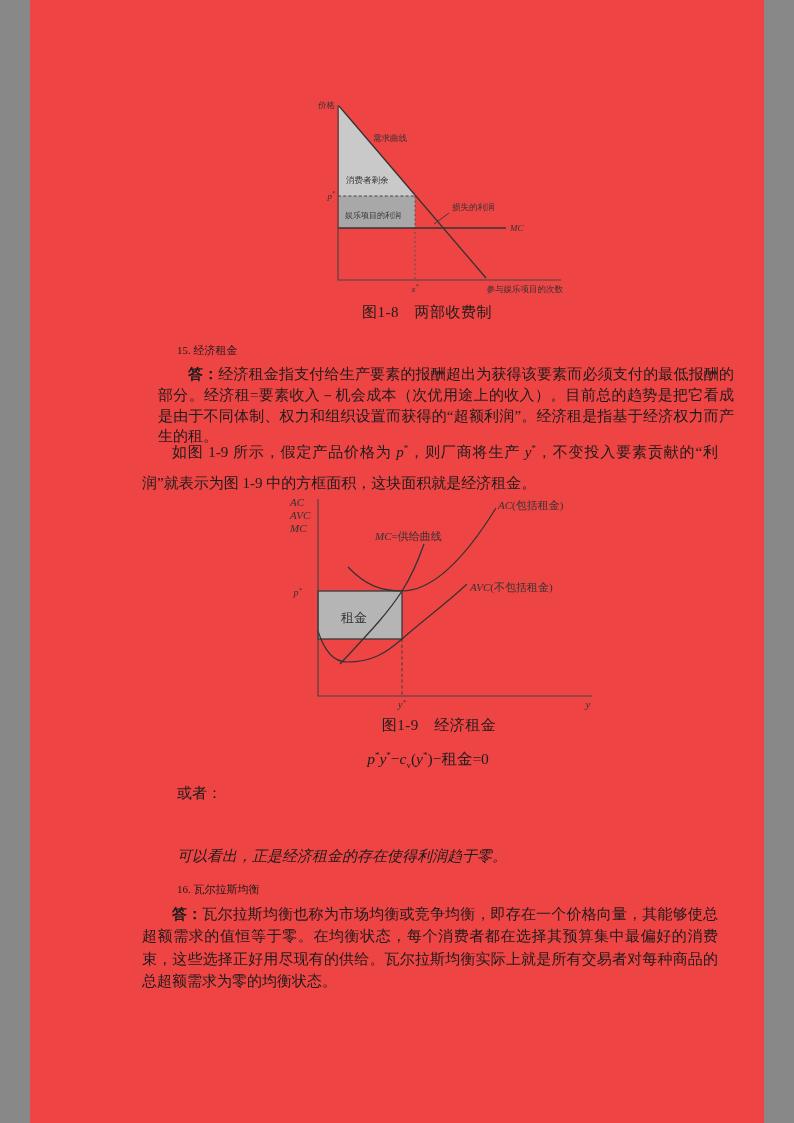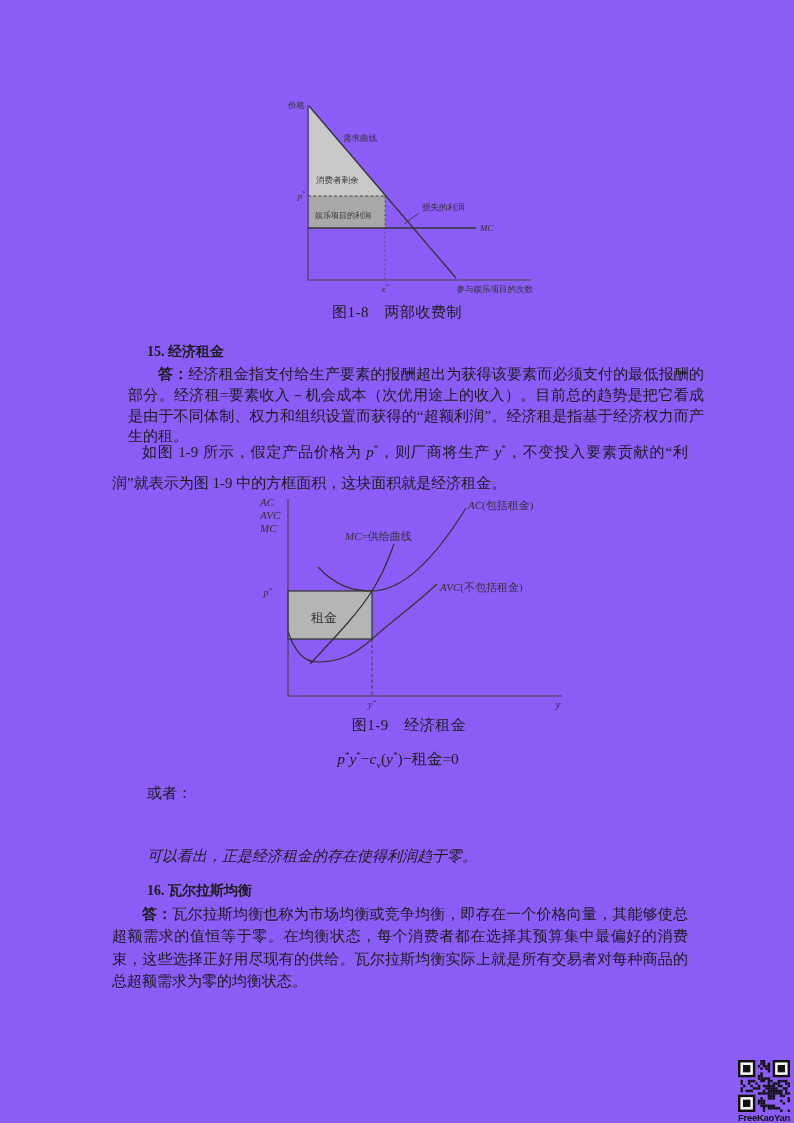--- a/index.html
+++ b/index.html
@@ -1,28 +1,28 @@
 <!DOCTYPE html>
 <html><head>
 <meta charset="utf-8">
 <style>
   html,body{margin:0;padding:0;background:#888;}
   .page{
-    position:relative;width:794px;height:1123px;margin:0 auto;
-    background:#8b5cf6;overflow:hidden;
+    position:relative;width:734px;height:1123px;margin:0 auto;
+    background:#ef4444;overflow:hidden;
     font-family:"Liberation Serif","DejaVu Serif",serif;
     color:#1c1c1c;
   }
   .abs{position:absolute;}
   
   .para{
     font-size:15px;line-height:20.8px;text-align:justify;
     text-indent:2em;margin:0;width:576px;left:112px;
   }
-  .heading{font-weight:bold;font-size:14px;white-space:nowrap;}
+  .heading{font-weight:normal;font-size:11px;white-space:nowrap;}
   .caption{left:0;width:794px;text-align:center;font-size:15px;letter-spacing:.5px;}
   .formula{left:110px;width:576px;text-align:center;font-size:15.5px;}
   .formula i,.m{font-family:"Liberation Serif",serif;font-style:italic;}
   sup{font-size:9px;vertical-align:super;line-height:0;}
   sub{font-size:9px;vertical-align:sub;line-height:0;}
   svg text{fill:#333;}
   .fig-label{font-size:8.5px;font-family:"Liberation Serif","DejaVu Serif",serif;}
   .fig-label-lg{font-size:11px;font-family:"Liberation Serif","DejaVu Serif",serif;}
   .it{font-style:italic;}
   .qr-label{

